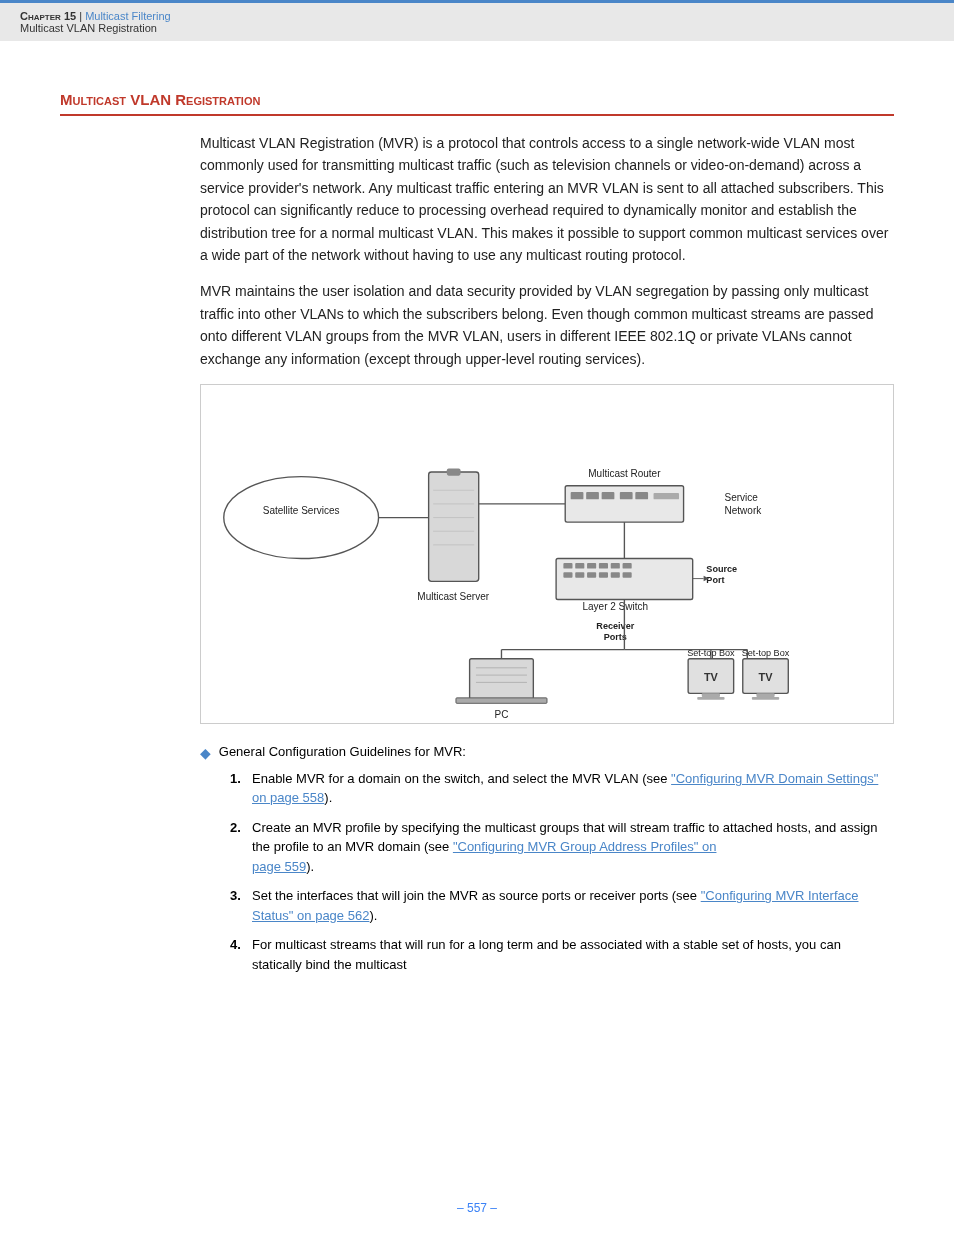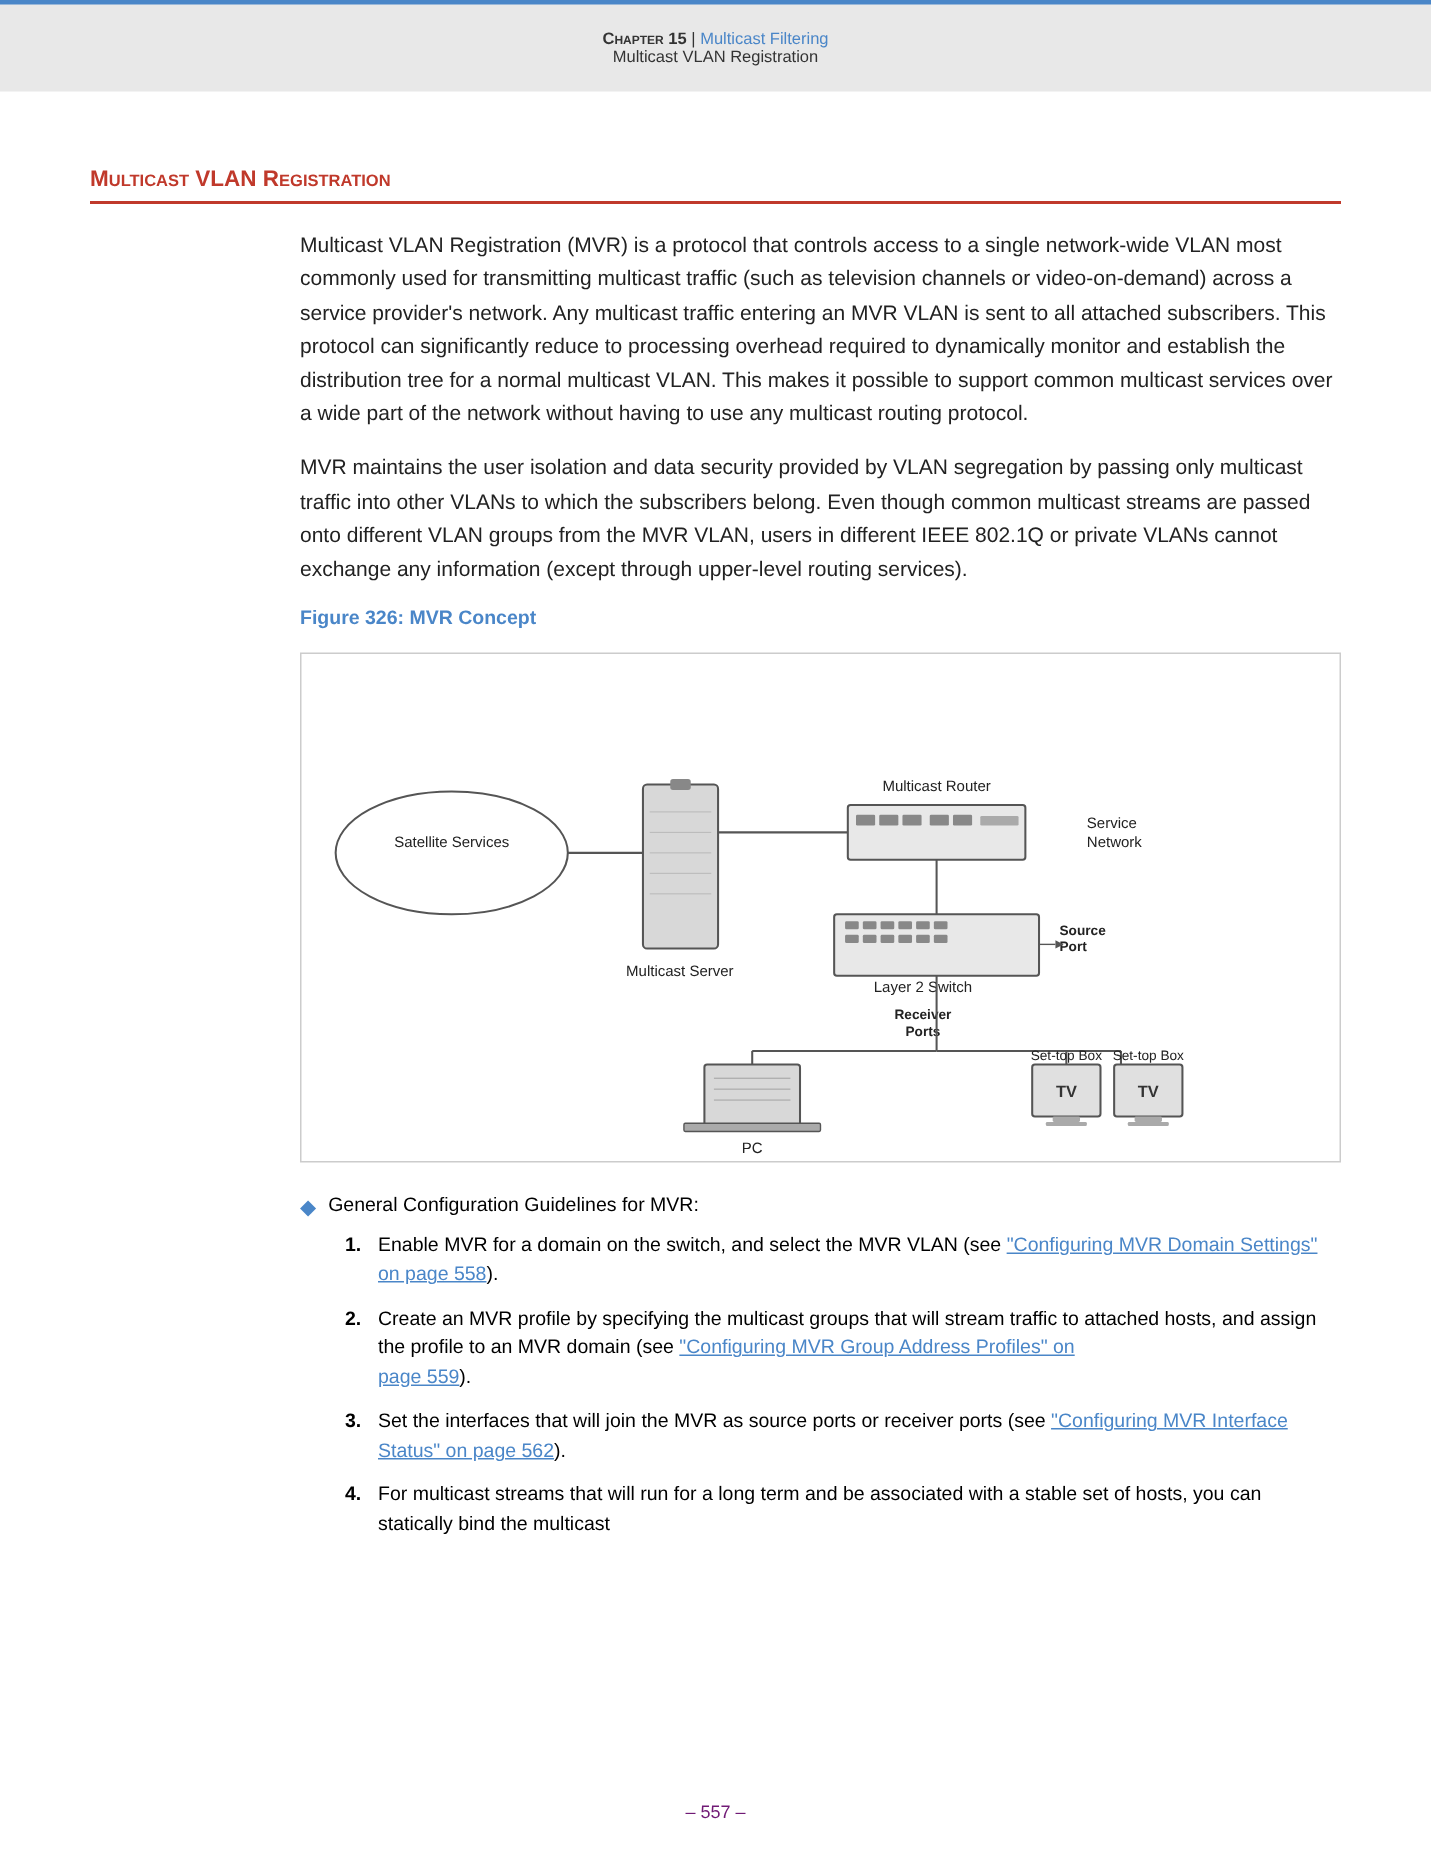--- a/index.html
+++ b/index.html
@@ -8,22 +8,22 @@
       font-size: 13px;
       background: #fff;
       color: #000;
       width: 954px;
       min-height: 1235px;
       position: relative;
     }
     .header {
       background: #e8e8e8;
       border-top: 3px solid #4a86c8;
-      padding: 17px 20px;
-      text-align: center;
+      padding: 7px 20px;
+      text-align: left;
       font-size: 11px;
       color: #333;
     }
     .header .chapter {
       font-weight: bold;
       font-variant: small-caps;
     }
     .header .subtitle {
       color: #4a86c8;
     }
@@ -108,21 +108,21 @@
       min-width: 22px;
       color: #000;
     }
     .link-text {
       color: #4a86c8;
       text-decoration: underline;
     }
     .page-footer {
       text-align: center;
       font-size: 12px;
-      color: #701a75;
+      color: #3b82f6;
       position: absolute;
       bottom: 20px;
       width: 100%;
     }
   </style>
 </head>
 <body>
 
 <div class="header">
   <span class="chapter">Chapter 15</span>
@@ -133,21 +133,20 @@
 
 <div class="content">
 
   <div class="section-title">Multicast VLAN Registration</div>
 
   <div class="body-text">
     <p>Multicast VLAN Registration (MVR) is a protocol that controls access to a single network-wide VLAN most commonly used for transmitting multicast traffic (such as television channels or video-on-demand) across a service provider's network. Any multicast traffic entering an MVR VLAN is sent to all attached subscribers. This protocol can significantly reduce to processing overhead required to dynamically monitor and establish the distribution tree for a normal multicast VLAN. This makes it possible to support common multicast services over a wide part of the network without having to use any multicast routing protocol.</p>
     <p>MVR maintains the user isolation and data security provided by VLAN segregation by passing only multicast traffic into other VLANs to which the subscribers belong. Even though common multicast streams are passed onto different VLAN groups from the MVR VLAN, users in different IEEE 802.1Q or private VLANs cannot exchange any information (except through upper-level routing services).</p>
   </div>
 
-  <div class="figure-title">Figure 326:  MVR Concept</div>
 
   <div class="diagram-container">
     <svg class="diagram" viewBox="0 0 760 340" xmlns="http://www.w3.org/2000/svg">
 
       <ellipse cx="110" cy="130" rx="85" ry="45" fill="white" stroke="#555" stroke-width="1.5"></ellipse>
       <text x="110" y="126" text-anchor="middle" font-size="11" fill="#222">Satellite Services</text>
 
       <line x1="195" y1="130" x2="250" y2="130" stroke="#555" stroke-width="1.5"></line>
 
       <rect x="250" y="80" width="55" height="120" fill="#d8d8d8" stroke="#555" stroke-width="1.5" rx="3"></rect>

